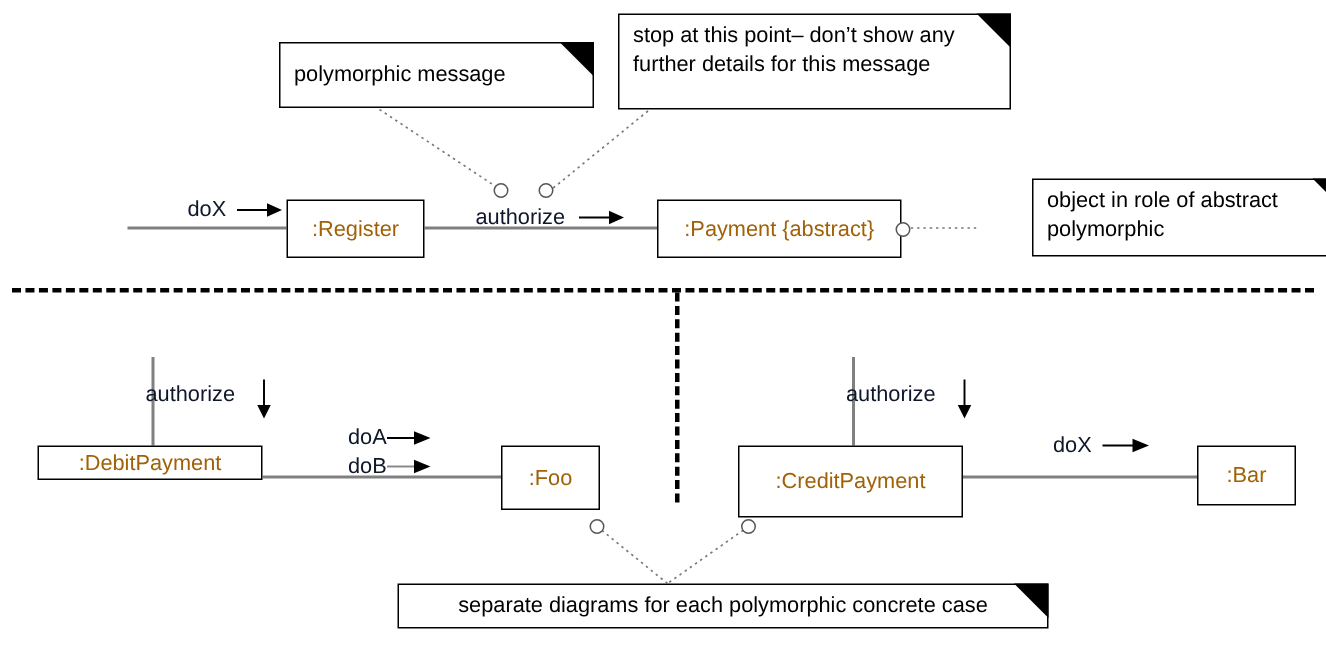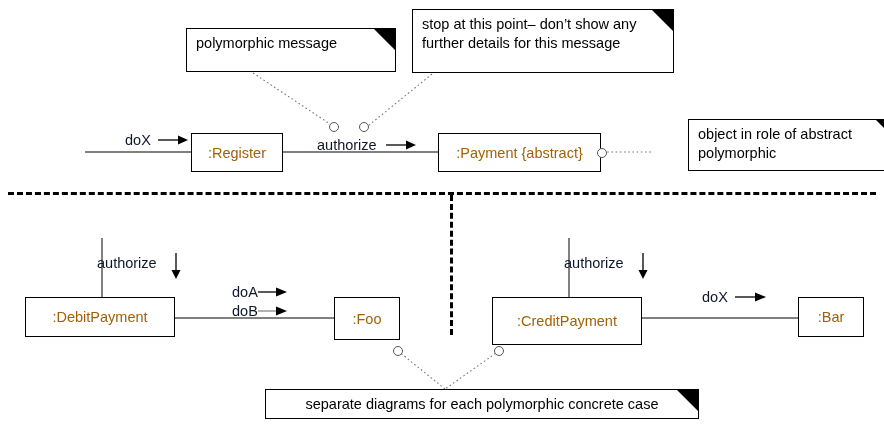--- a/index.html
+++ b/index.html
@@ -146,21 +146,21 @@
 
   <div class="msg-label" style="left:317px; top:137px;">authorize</div>
 
   <div class="obj-box overflow" style="left:438px; top:133px; width:163px; height:39px;">:Payment {abstract}</div>
 
   <div class="anchor-dot" style="left:329px; top:122px;"></div>
   <div class="anchor-dot" style="left:359px; top:122px;"></div>
 
   <div class="anchor-dot" style="left:597px; top:148px;"></div>
 
-  <div class="note" style="left:149px; top:28px; width:210px; height:44px; display:flex; align-items:flex-start;">
+  <div class="note" style="left:149px; top:28px; width:210px; height:44px; display:flex; align-items:center;">
     <span class="fold"></span>
     <span class="note-text">polymorphic message</span>
   </div>
 
   <div class="note" style="left:375px; top:9px; width:262px; height:64px;">
     <span class="fold"></span>
     <span class="note-text">stop at this point– don’t show any</span>
     <span class="note-text">further details for this message</span>
   </div>
 
@@ -181,21 +181,21 @@
     <line x1="176" y1="253" x2="176" y2="272" stroke="#000000" stroke-width="1.3"></line>
     <polygon points="171.5,270 180.5,270 176,279" fill="#000000"></polygon>
 
     <line x1="258" y1="292" x2="278" y2="292" stroke="#000000" stroke-width="1.3"></line>
     <polygon points="276,287.5 287,292 276,296.5" fill="#000000"></polygon>
 
     <line x1="258" y1="311" x2="278" y2="311" stroke="#888888" stroke-width="1.3"></line>
     <polygon points="276,306.5 287,311 276,315.5" fill="#000000"></polygon>
   </svg>
 
-  <div class="obj-box" style="left:25px; top:297px; width:150px; height:40px;">:DebitPayment</div>
+  <div class="obj-box" style="left:25px; top:297px; width:150px; height:23px;">:DebitPayment</div>
 
   <div class="gray-line" style="left:175px; top:317px; width:159px; height:1.6px;"></div>
 
   <div class="msg-label" style="left:232px; top:284px;">doA</div>
   <div class="msg-label" style="left:232px; top:303px;">doB</div>
 
   <div class="obj-box" style="left:334px; top:297px; width:66px; height:43px;">:Foo</div>
 
   <div class="gray-line" style="left:568px; top:238px; width:1.6px; height:60px;"></div>
   <div class="msg-label" style="left:564px; top:255px;">authorize</div>

